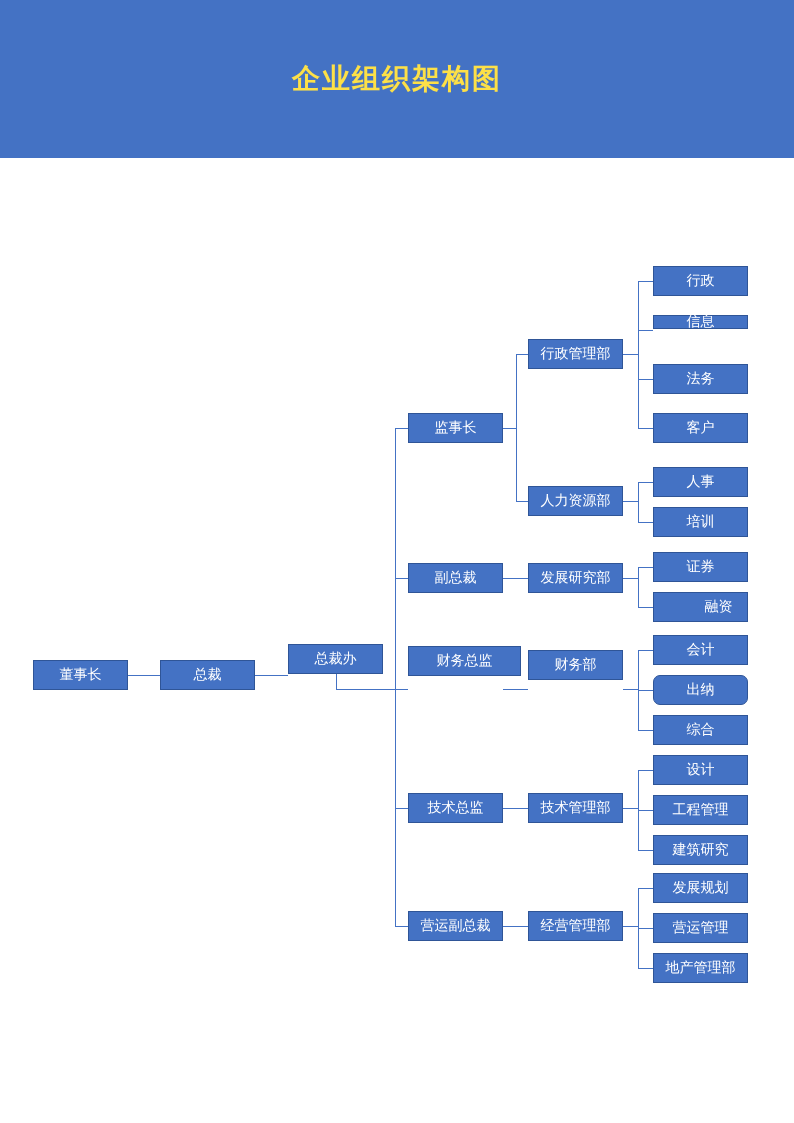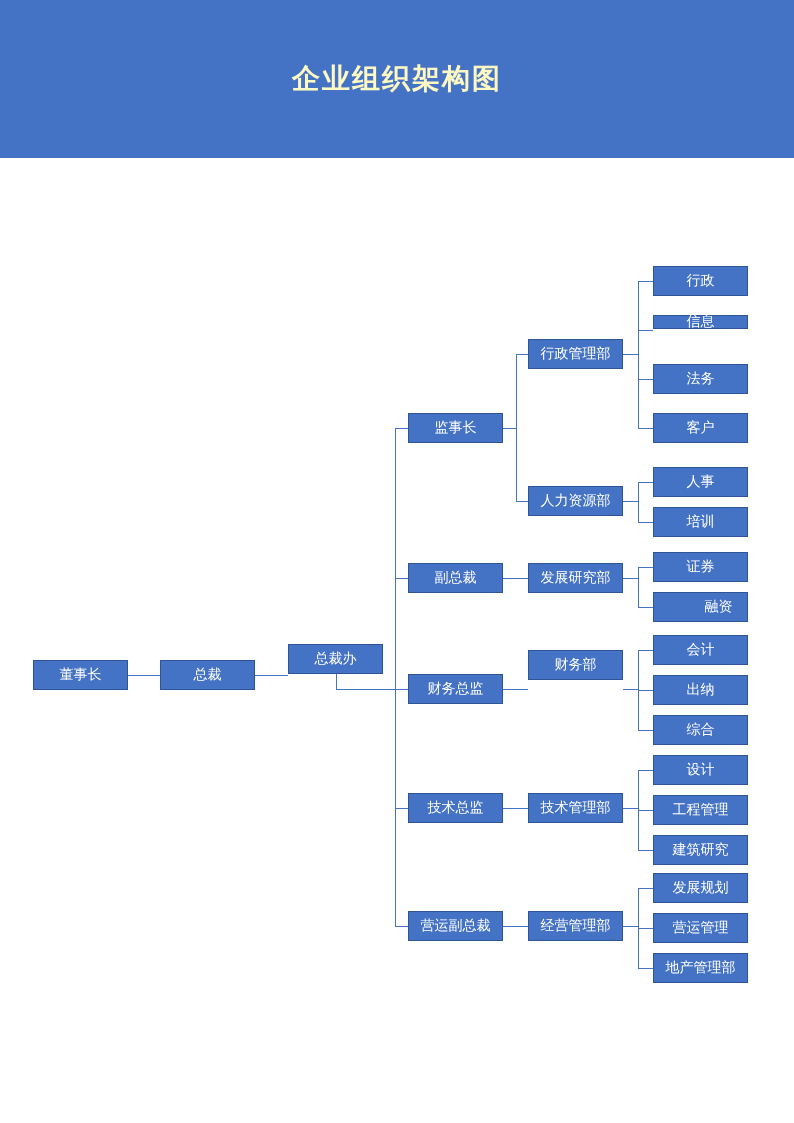--- a/index.html
+++ b/index.html
@@ -12,21 +12,21 @@
   }
   .header {
     width: 794px;
     height: 158px;
     background: #4472c4;
     display: flex;
     align-items: center;
     justify-content: center;
   }
   .header h1 {
-    color: #fef9c3;
+    color: #fde047;
     font-size: 28px;
     font-weight: bold;
     letter-spacing: 2px;
   }
   .chart-area {
     position: absolute;
     top: 158px;
     left: 0;
     width: 794px;
     height: 965px;
@@ -58,41 +58,41 @@
 </div>
 
 <div class="chart-area">
 
   <div class="node" style="left:33px; top:502px; width:95px; height:30px;">董事长</div>
   <div class="node" style="left:160px; top:502px; width:95px; height:30px;">总裁</div>
   <div class="node" style="left:288px; top:486px; width:95px; height:30px;">总裁办</div>
 
   <div class="node" style="left:408px; top:255px; width:95px; height:30px;">监事长</div>
   <div class="node" style="left:408px; top:405px; width:95px; height:30px;">副总裁</div>
-  <div class="node" style="left:408px; top:516px; width:95px; height:30px;">财务总监</div>
+  <div class="node" style="left:408px; top:488px; width:113px; height:30px;">财务总监</div>
   <div class="node" style="left:408px; top:635px; width:95px; height:30px;">技术总监</div>
   <div class="node" style="left:408px; top:753px; width:95px; height:30px;">营运副总裁</div>
 
   <div class="node" style="left:528px; top:181px; width:95px; height:30px;">行政管理部</div>
   <div class="node" style="left:528px; top:328px; width:95px; height:30px;">人力资源部</div>
   <div class="node" style="left:528px; top:405px; width:95px; height:30px;">发展研究部</div>
   <div class="node" style="left:528px; top:492px; width:95px; height:30px;">财务部</div>
   <div class="node" style="left:528px; top:635px; width:95px; height:30px;">技术管理部</div>
   <div class="node" style="left:528px; top:753px; width:95px; height:30px;">经营管理部</div>
 
   <div class="node" style="left:653px; top:108px; width:95px; height:30px;">行政</div>
   <div class="node" style="left:653px; top:157px; width:95px; height:14px;">信息</div>
   <div class="node" style="left:653px; top:206px; width:95px; height:30px;font-family:Liberation Mono, monospace;">法务</div>
   <div class="node" style="left:653px; top:255px; width:95px; height:30px;">客户</div>
   <div class="node" style="left:653px; top:309px; width:95px; height:30px;">人事</div>
   <div class="node" style="left:653px; top:349px; width:95px; height:30px;">培训</div>
   <div class="node" style="left:653px; top:394px; width:95px; height:30px;">证券</div>
   <div class="node" style="left:653px; top:434px; width:95px; height:30px;padding-left:40px;">融资</div>
   <div class="node" style="left:653px; top:477px; width:95px; height:30px;">会计</div>
-  <div class="node" style="left:653px; top:517px; width:95px; height:30px;">出纳</div>
+  <div class="node" style="left:653px; top:517px; width:95px; height:30px;border-radius:7px;">出纳</div>
   <div class="node" style="left:653px; top:557px; width:95px; height:30px;">综合</div>
   <div class="node" style="left:653px; top:597px; width:95px; height:30px;">设计</div>
   <div class="node" style="left:653px; top:637px; width:95px; height:30px;">工程管理</div>
   <div class="node" style="left:653px; top:677px; width:95px; height:30px;">建筑研究</div>
   <div class="node" style="left:653px; top:715px; width:95px; height:30px;">发展规划</div>
   <div class="node" style="left:653px; top:755px; width:95px; height:30px;">营运管理</div>
   <div class="node" style="left:653px; top:795px; width:95px; height:30px;">地产管理部</div>
 
   <div class="hline" style="left:128px; top:517px; width:32px;"></div>
 

